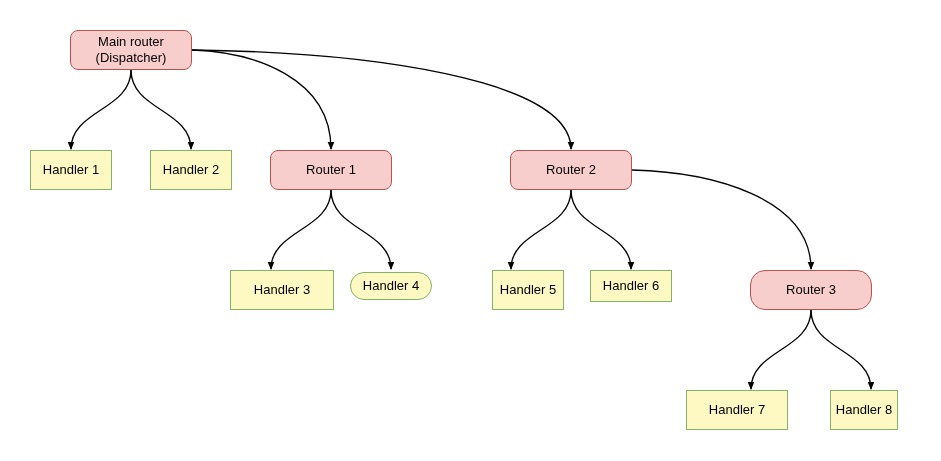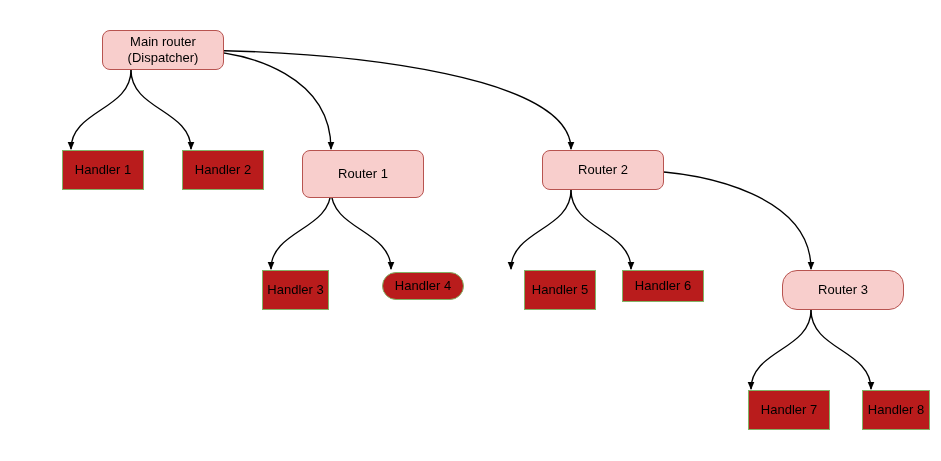--- a/index.html
+++ b/index.html
@@ -27,29 +27,28 @@
     position: absolute;
     box-sizing: border-box;
     display: flex;
     align-items: center;
     justify-content: center;
     text-align: center;
     font-size: 13px;
     line-height: 1.25;
     color: #000000;
     white-space: pre-line;
-    margin-left: 32px;
   }
   .node.router {
     background: #f8cecc;
     border: 1.3px solid #b85450;
     border-radius: 8px;
   }
   .node.handler {
-    background: #b91c1c;
+    background: #fef9c3;
     border: 1.3px solid #82b366;
     border-radius: 0;
   }
 </style>
 </head>
 <body>
 
 <div class="canvas">
   <svg class="edges-svg" width="941" height="461" viewBox="0 0 941 461" xmlns="http://www.w3.org/2000/svg">
     <defs>
@@ -69,23 +68,23 @@
         <path d="M 632 170 C 712.55 172, 811 198, 811 269" fill="none" stroke="#000000" stroke-width="1.3" marker-end="url(#arrowhead)"></path>
         <path d="M 811 310 C 811 350, 751 350, 751 389" fill="none" stroke="#000000" stroke-width="1.3" marker-end="url(#arrowhead)"></path>
         <path d="M 811 310 C 811 350, 871 350, 871 389" fill="none" stroke="#000000" stroke-width="1.3" marker-end="url(#arrowhead)"></path>
       </g>
   </svg>
   <div id="node-layer">
       <div class="node router" style="left: 70px; top: 30px; width: 122px; height: 40px;">Main router
 (Dispatcher)</div>
       <div class="node handler" style="left: 30px; top: 150px; width: 82px; height: 40px;">Handler 1</div>
       <div class="node handler" style="left: 150px; top: 150px; width: 82px; height: 40px;">Handler 2</div>
-      <div class="node router" style="left: 270px; top: 150px; width: 122px; height: 48px;">Router 1</div>
+      <div class="node router" style="left: 270px; top: 150px; width: 122px; height: 40px;">Router 1</div>
       <div class="node router" style="left: 510px; top: 150px; width: 122px; height: 40px;">Router 2</div>
-      <div class="node handler" style="left: 230px; top: 270px; width: 67px; height: 40px;">Handler 3</div>
+      <div class="node handler" style="left: 230px; top: 270px; width: 104px; height: 40px;">Handler 3</div>
       <div class="node handler" style="left: 350px; top: 272px; width: 82px; height: 28px; border-radius: 19px;">Handler 4</div>
       <div class="node handler" style="left: 492px; top: 270px; width: 72px; height: 40px;">Handler 5</div>
       <div class="node handler" style="left: 590px; top: 270px; width: 82px; height: 32px;">Handler 6</div>
       <div class="node router" style="left: 750px; top: 270px; width: 122px; height: 40px; border-radius: 15px;">Router 3</div>
-      <div class="node handler" style="left: 716px; top: 390px; width: 82px; height: 40px;">Handler 7</div>
+      <div class="node handler" style="left: 686px; top: 390px; width: 102px; height: 40px;">Handler 7</div>
       <div class="node handler" style="left: 830px; top: 390px; width: 68px; height: 40px;">Handler 8</div>
     </div>
 </div>
 
 </body></html>

